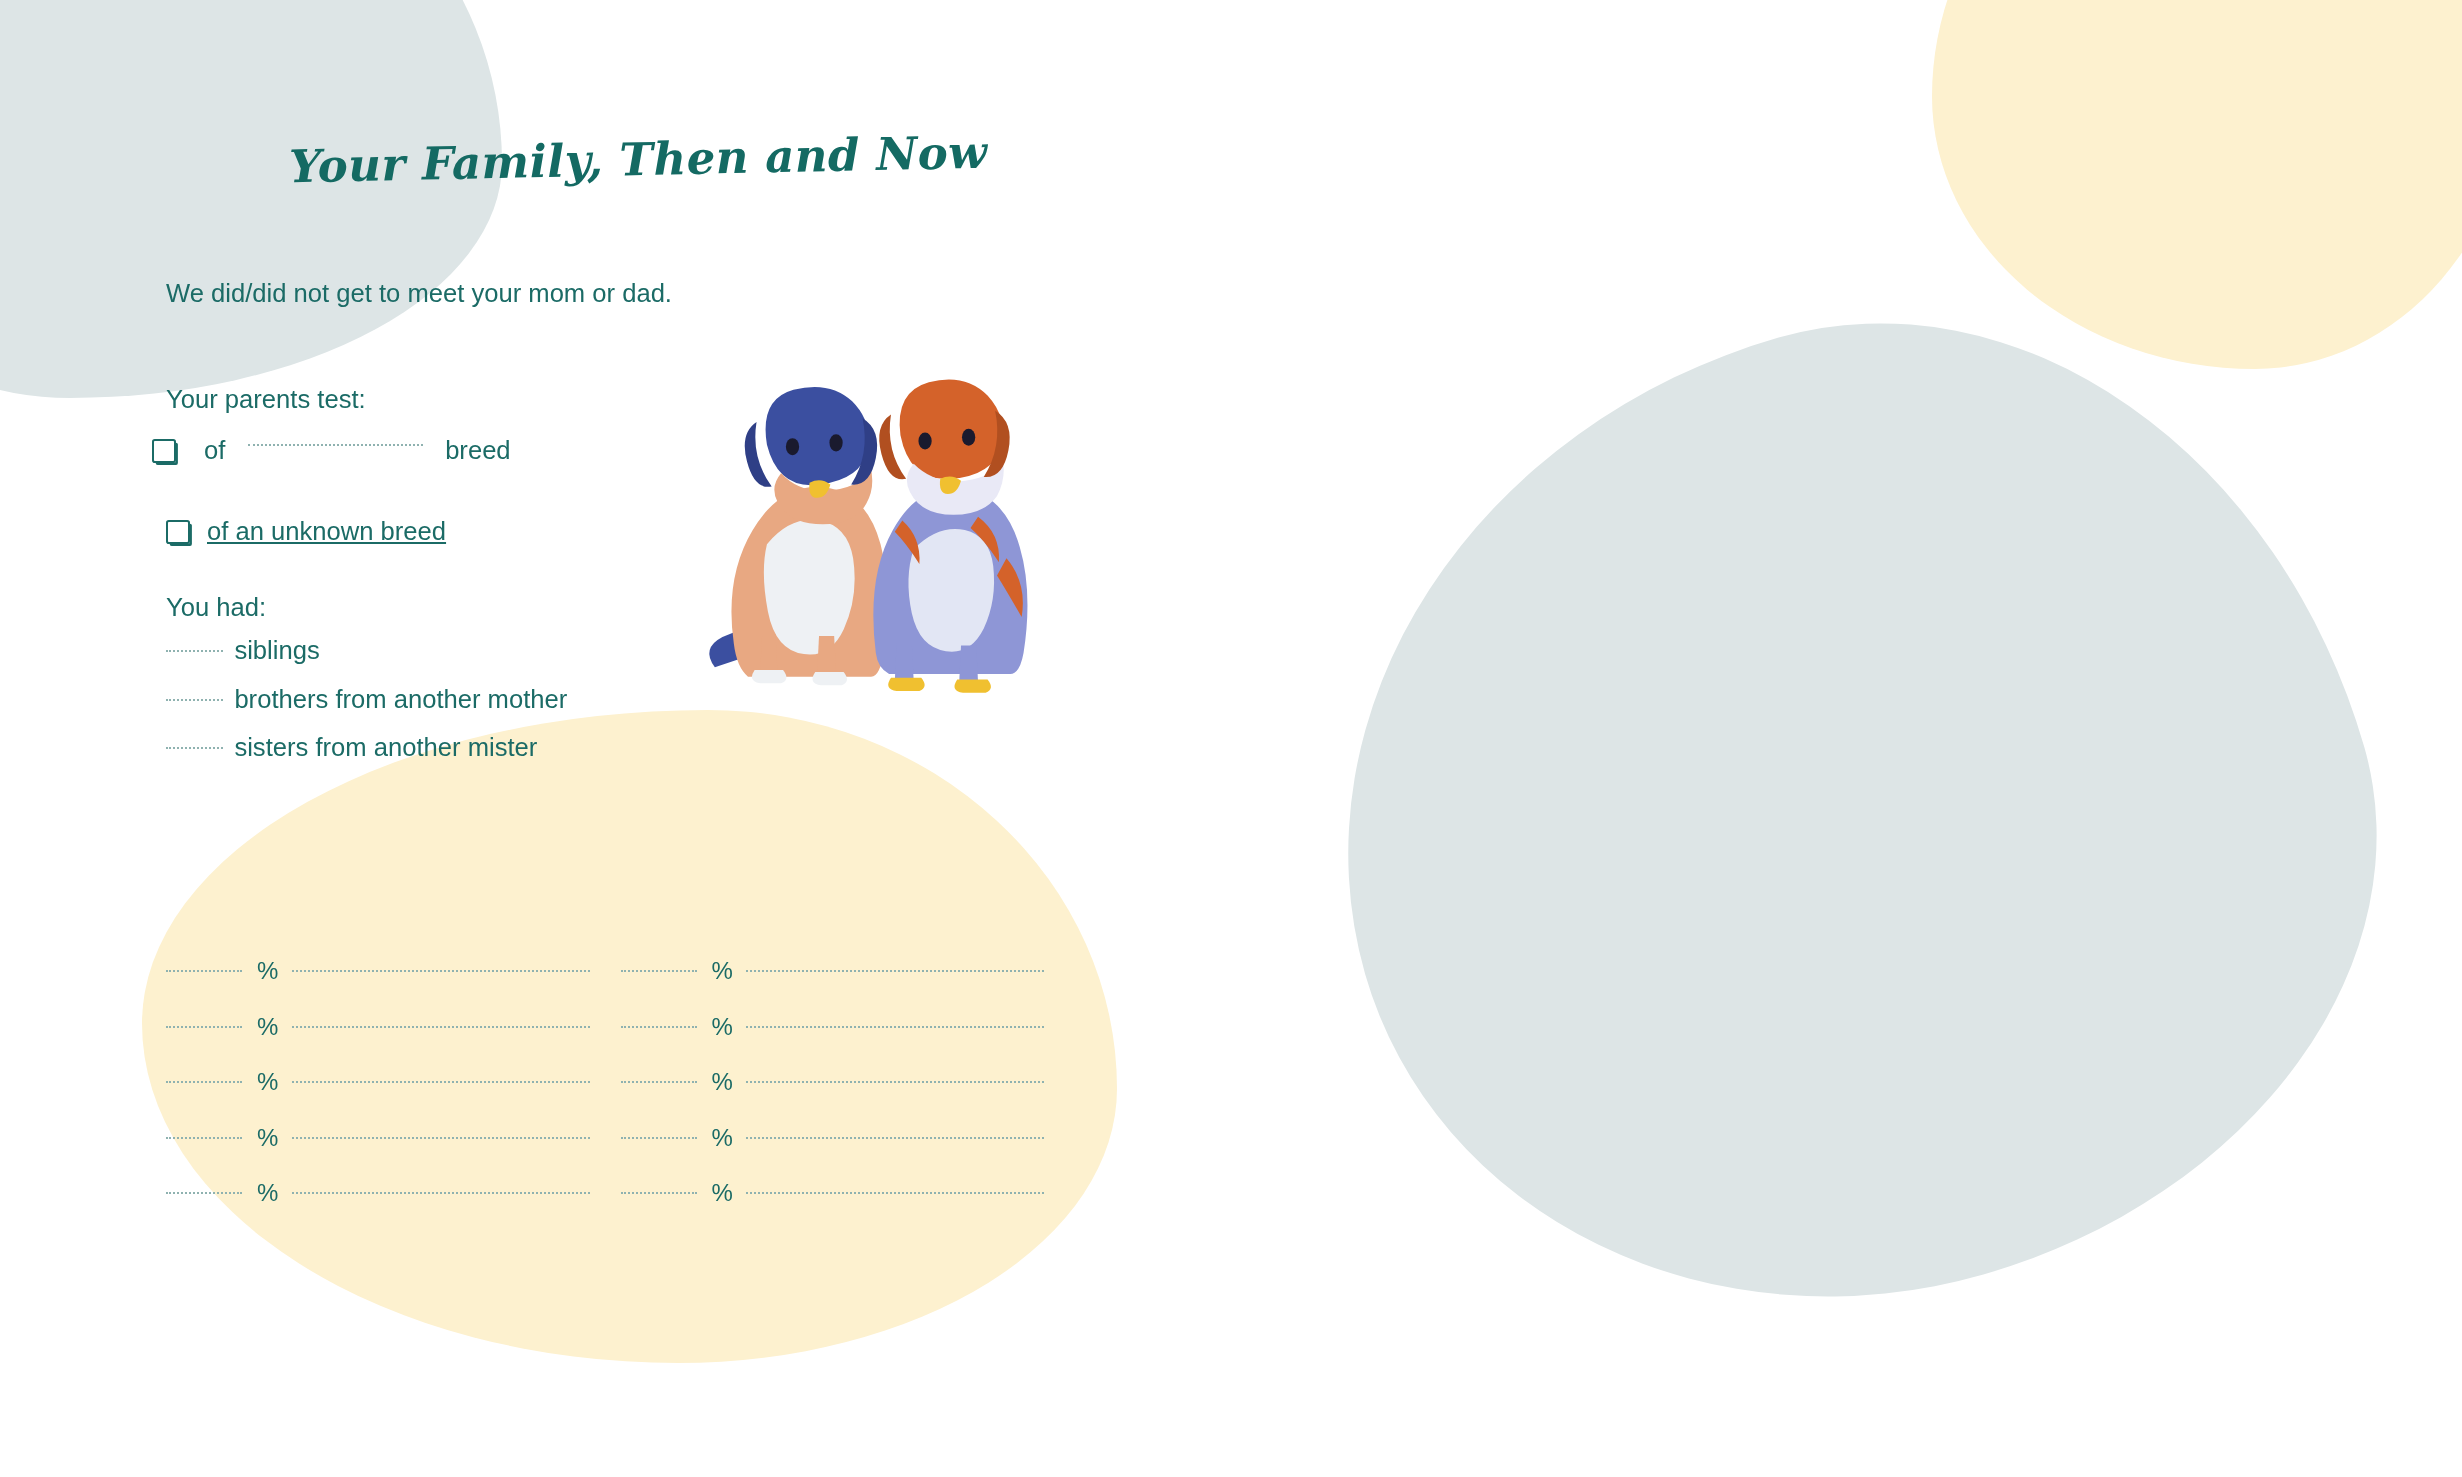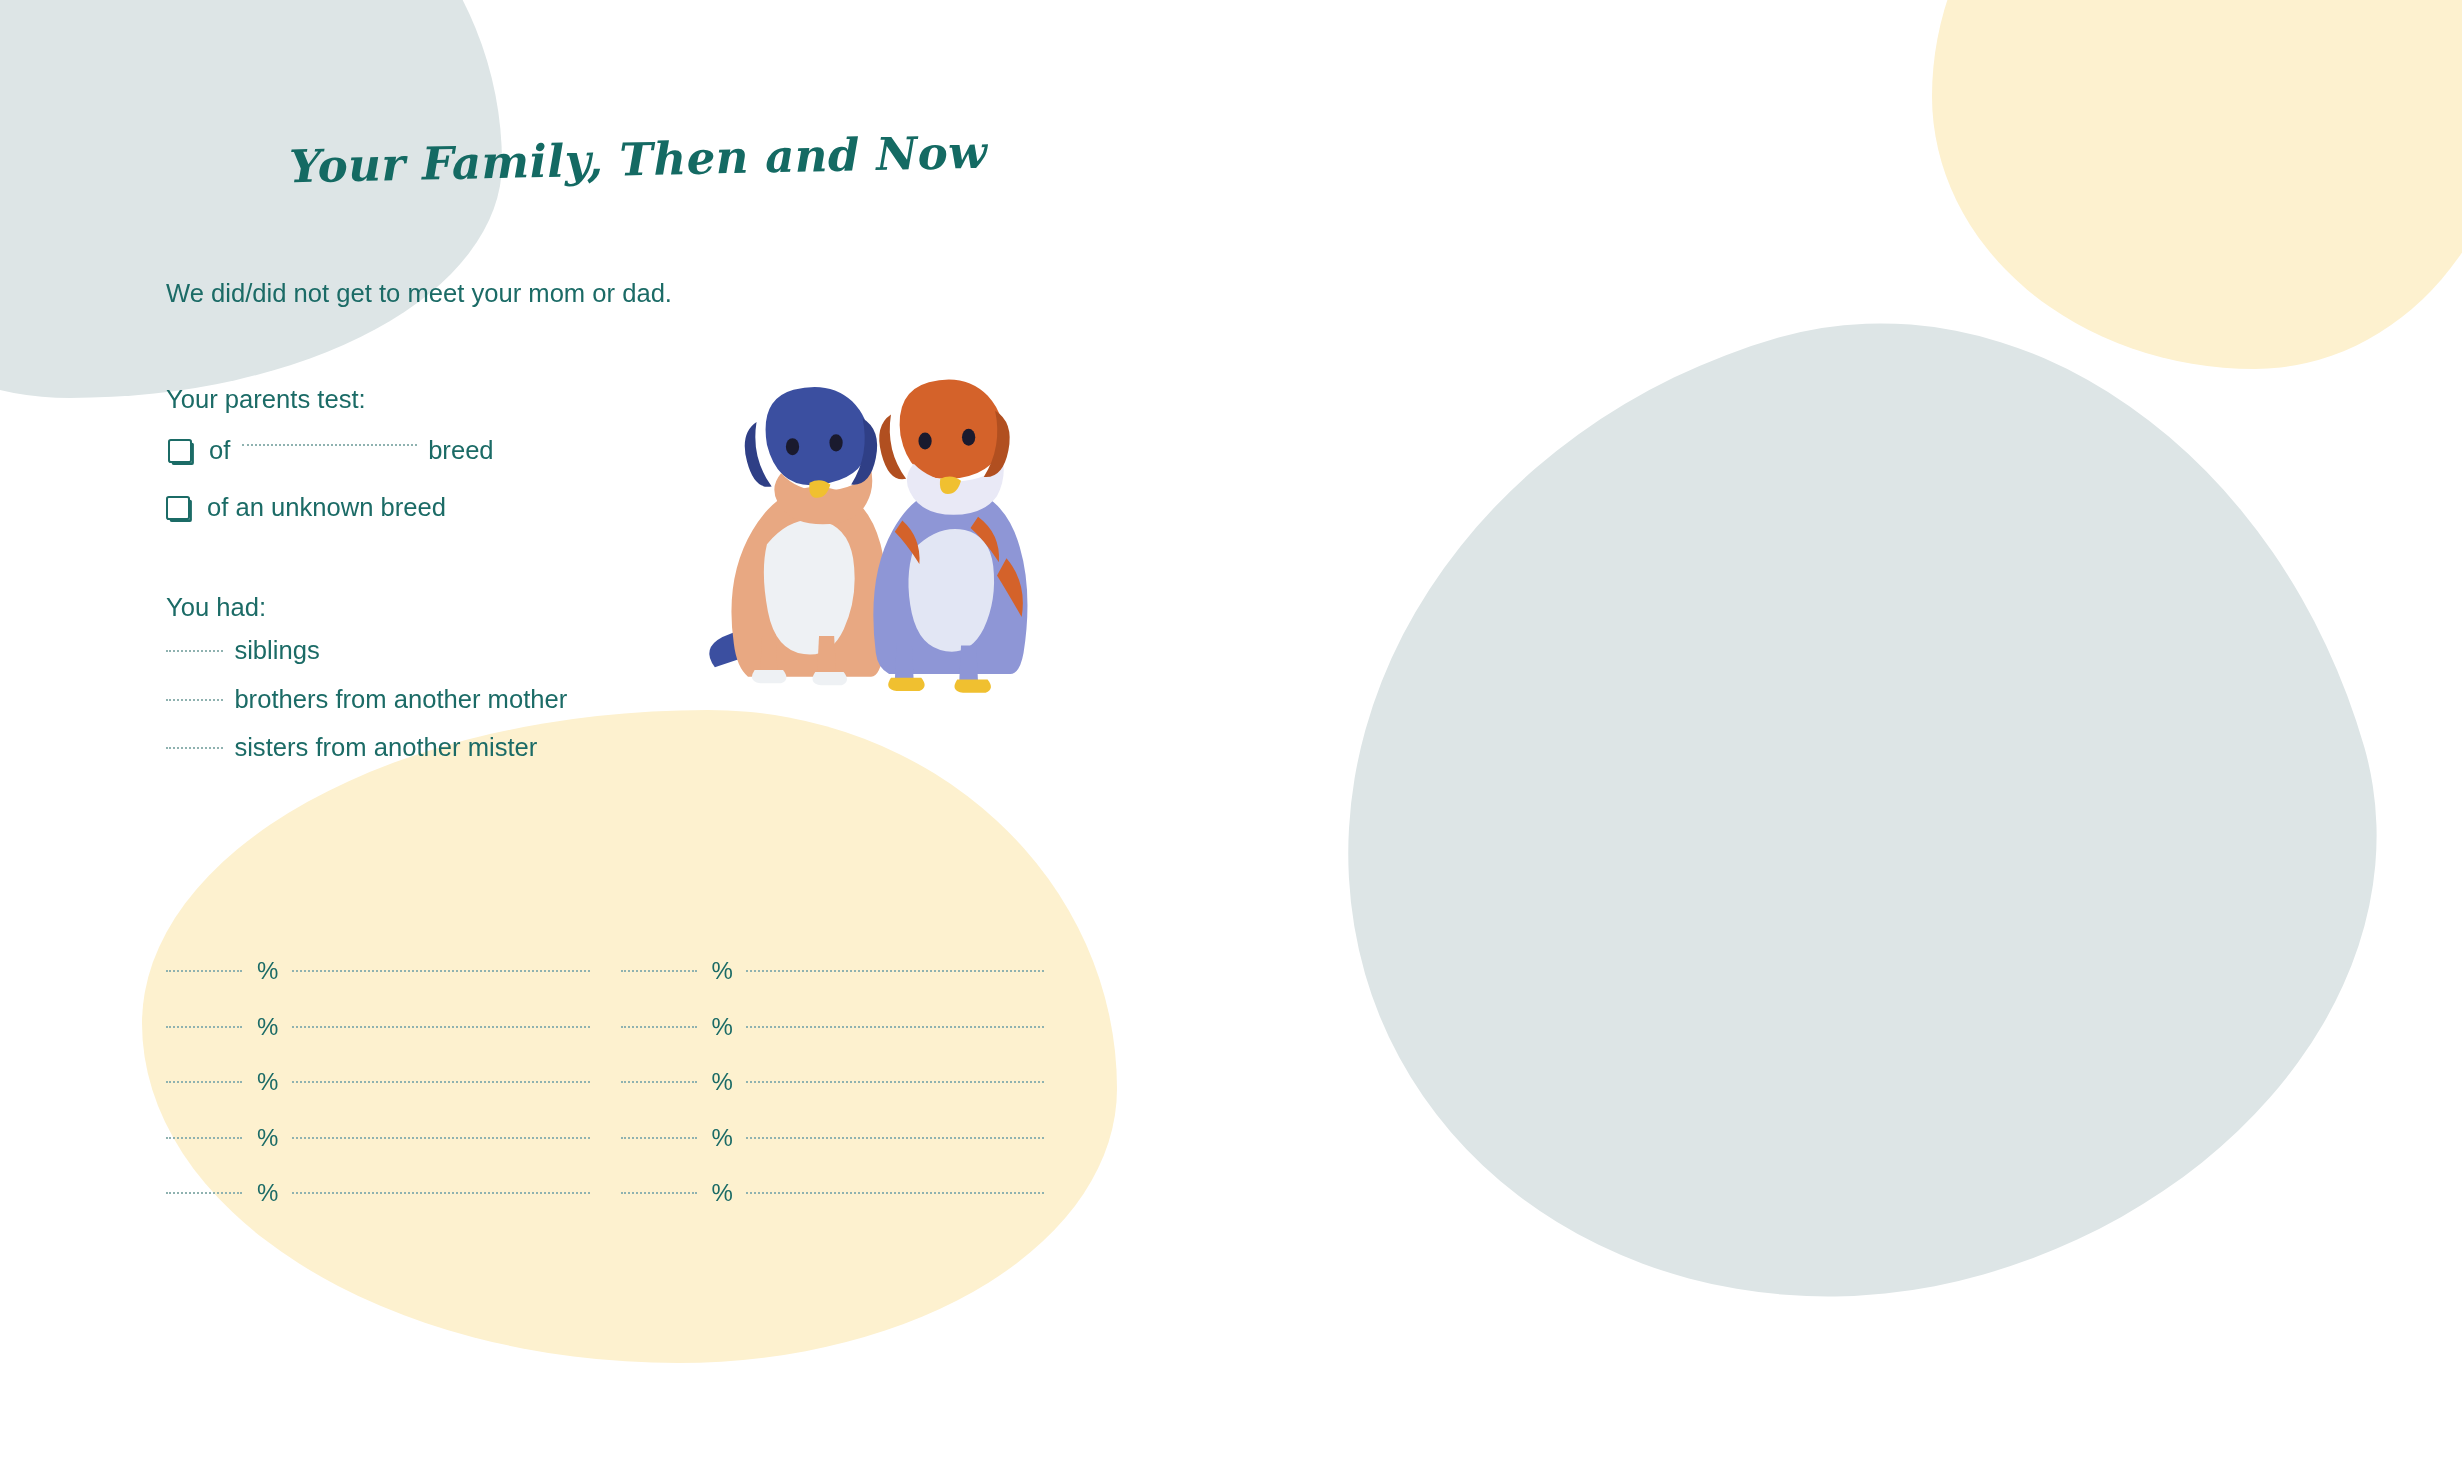--- a/index.html
+++ b/index.html
@@ -92,22 +92,22 @@
   #intro-line { top: 275px; left: 166px; }
   #parents-label { top: 381px; left: 166px; }
 
   .checkbox-row {
     position: absolute;
     display: flex;
     align-items: center;
     font-size: 25.6px;
     color: #1b6b66;
   }
-  #parents-option-1 { top: 436px; left: 168px; }
-  #parents-option-2 { top: 493px; left: 166px; }
+  #parents-option-1 { top: 436px; left: 152px; gap: 11px; }
+  #parents-option-2 { top: 517px; left: 166px; text-decoration: underline; }
 
   .checkbox {
     display: inline-block;
     width: 20px;
     height: 20px;
     border: 2.4px solid #1b6b66;
     border-radius: 2.8px;
     margin-right: 17px;
     box-shadow: 2.8px 2.8px 0 -0.9px #1b6b66;
   }

